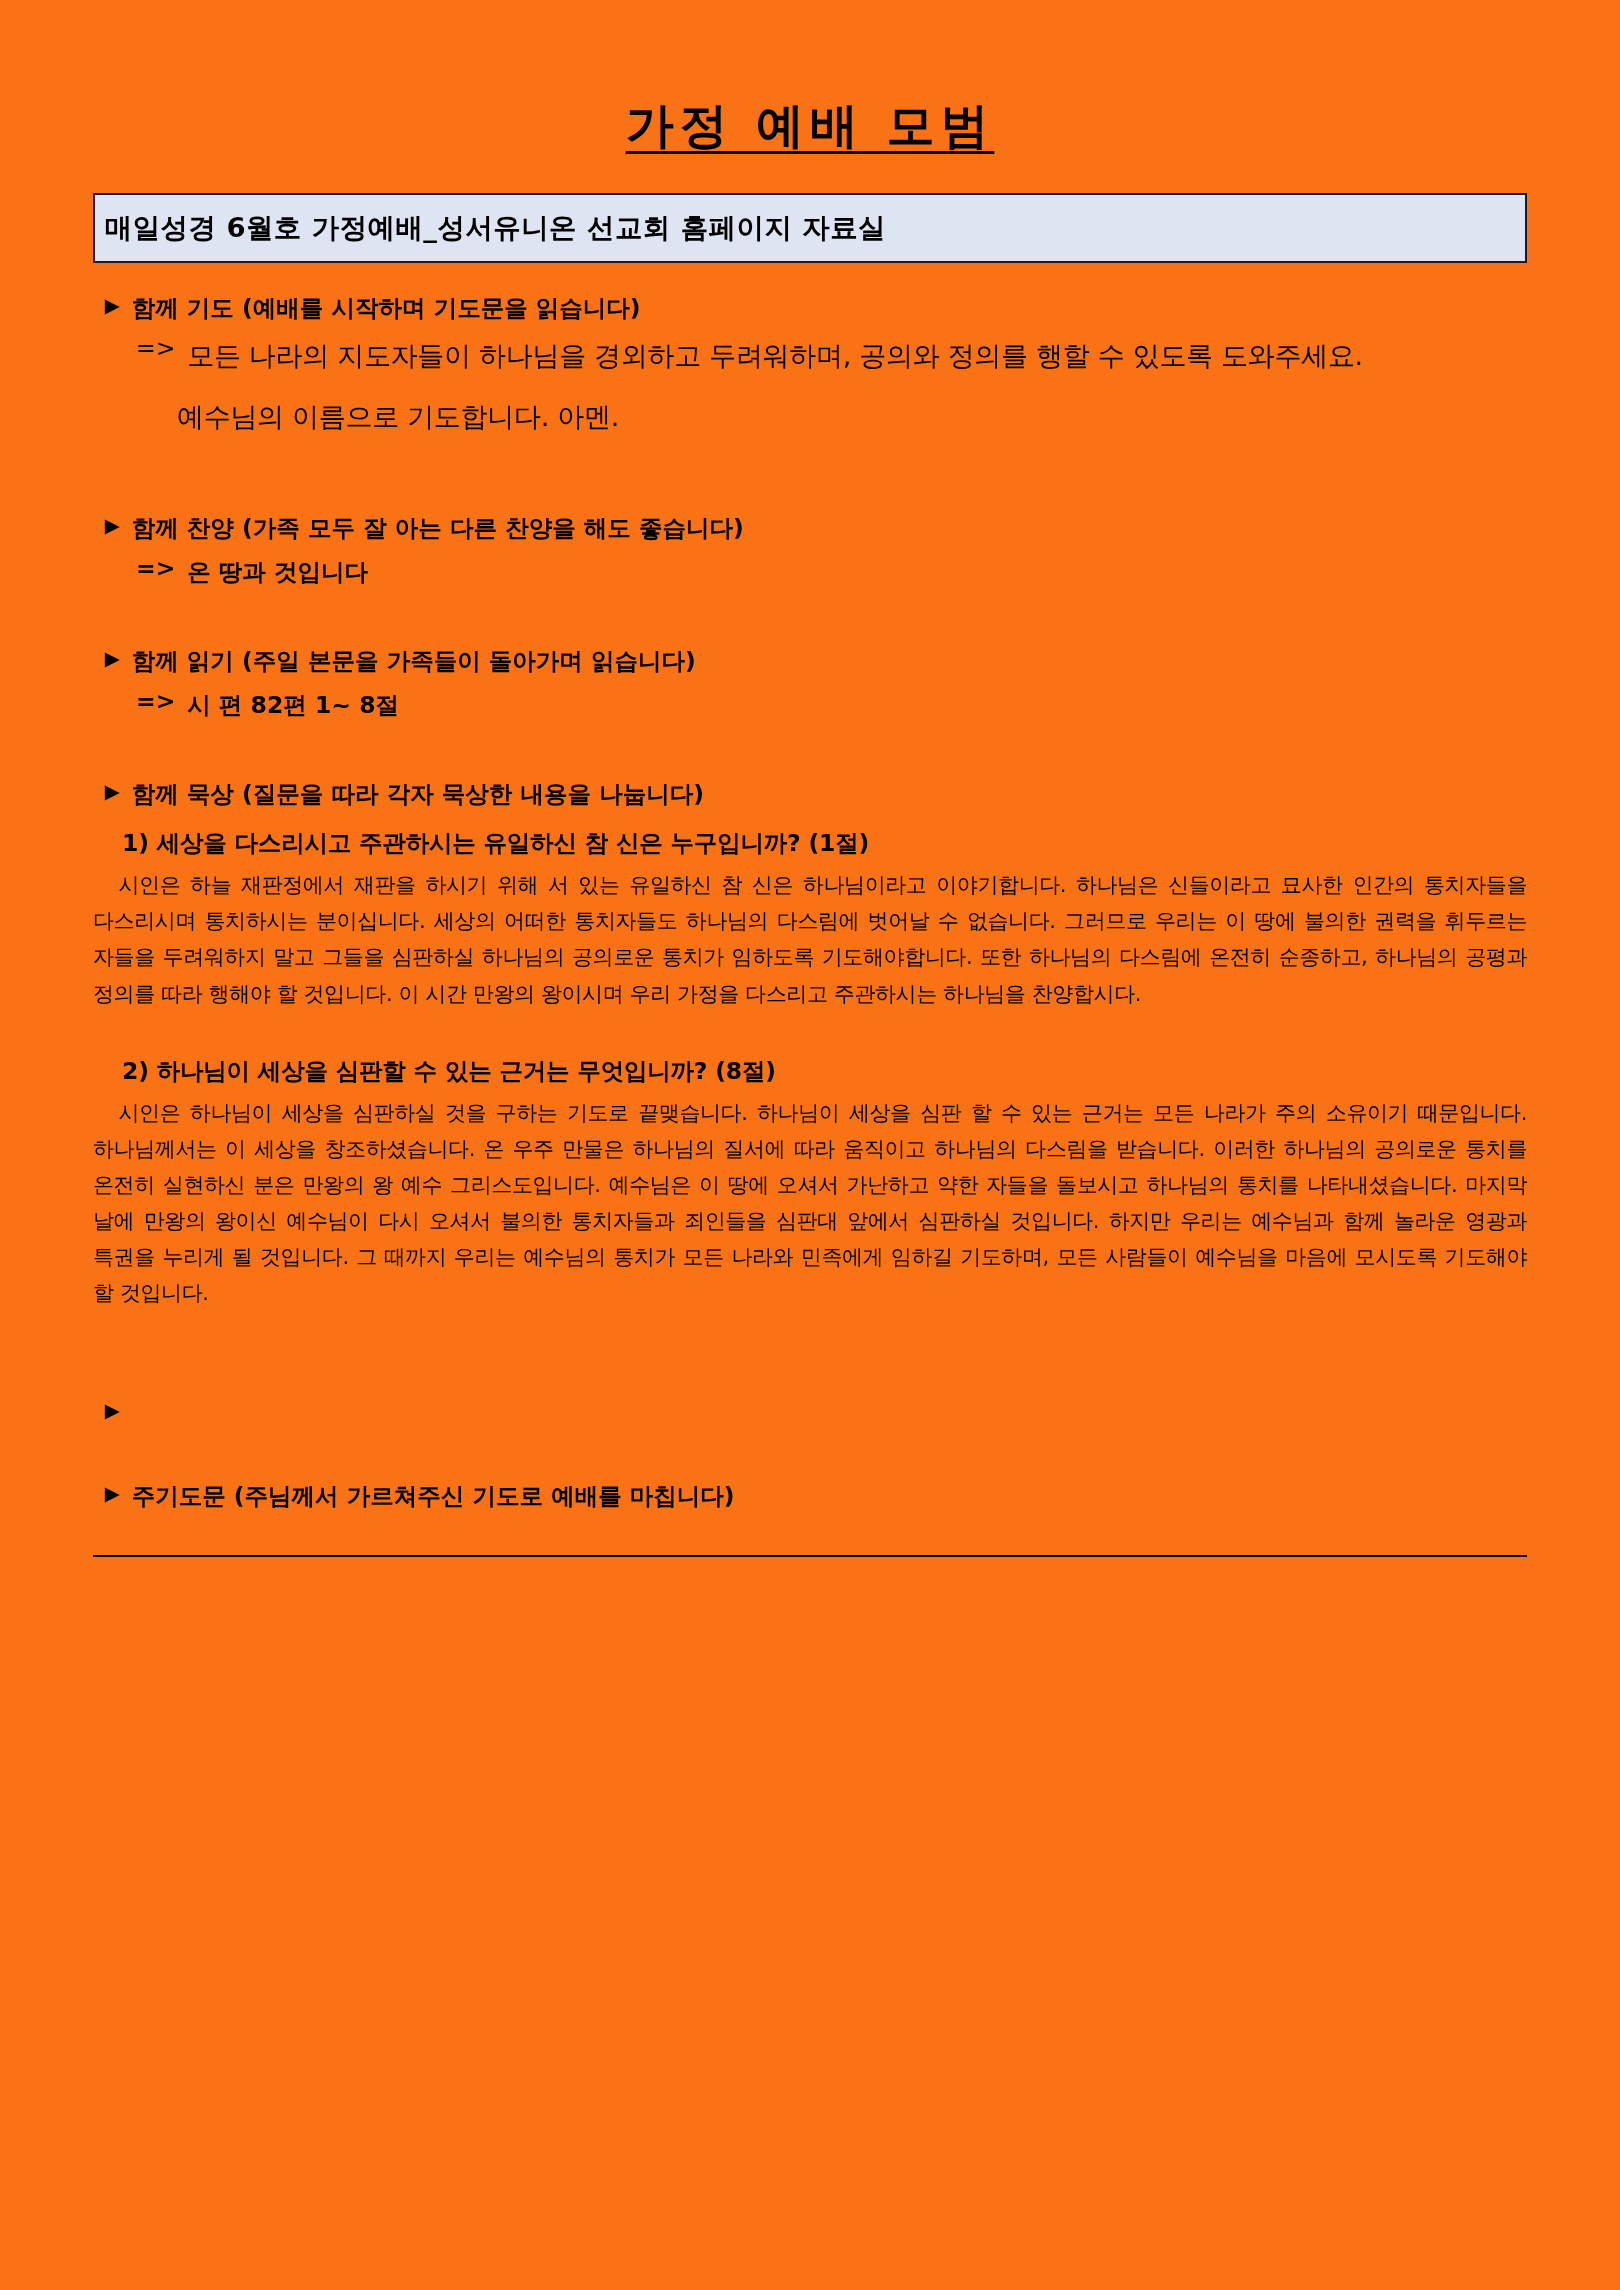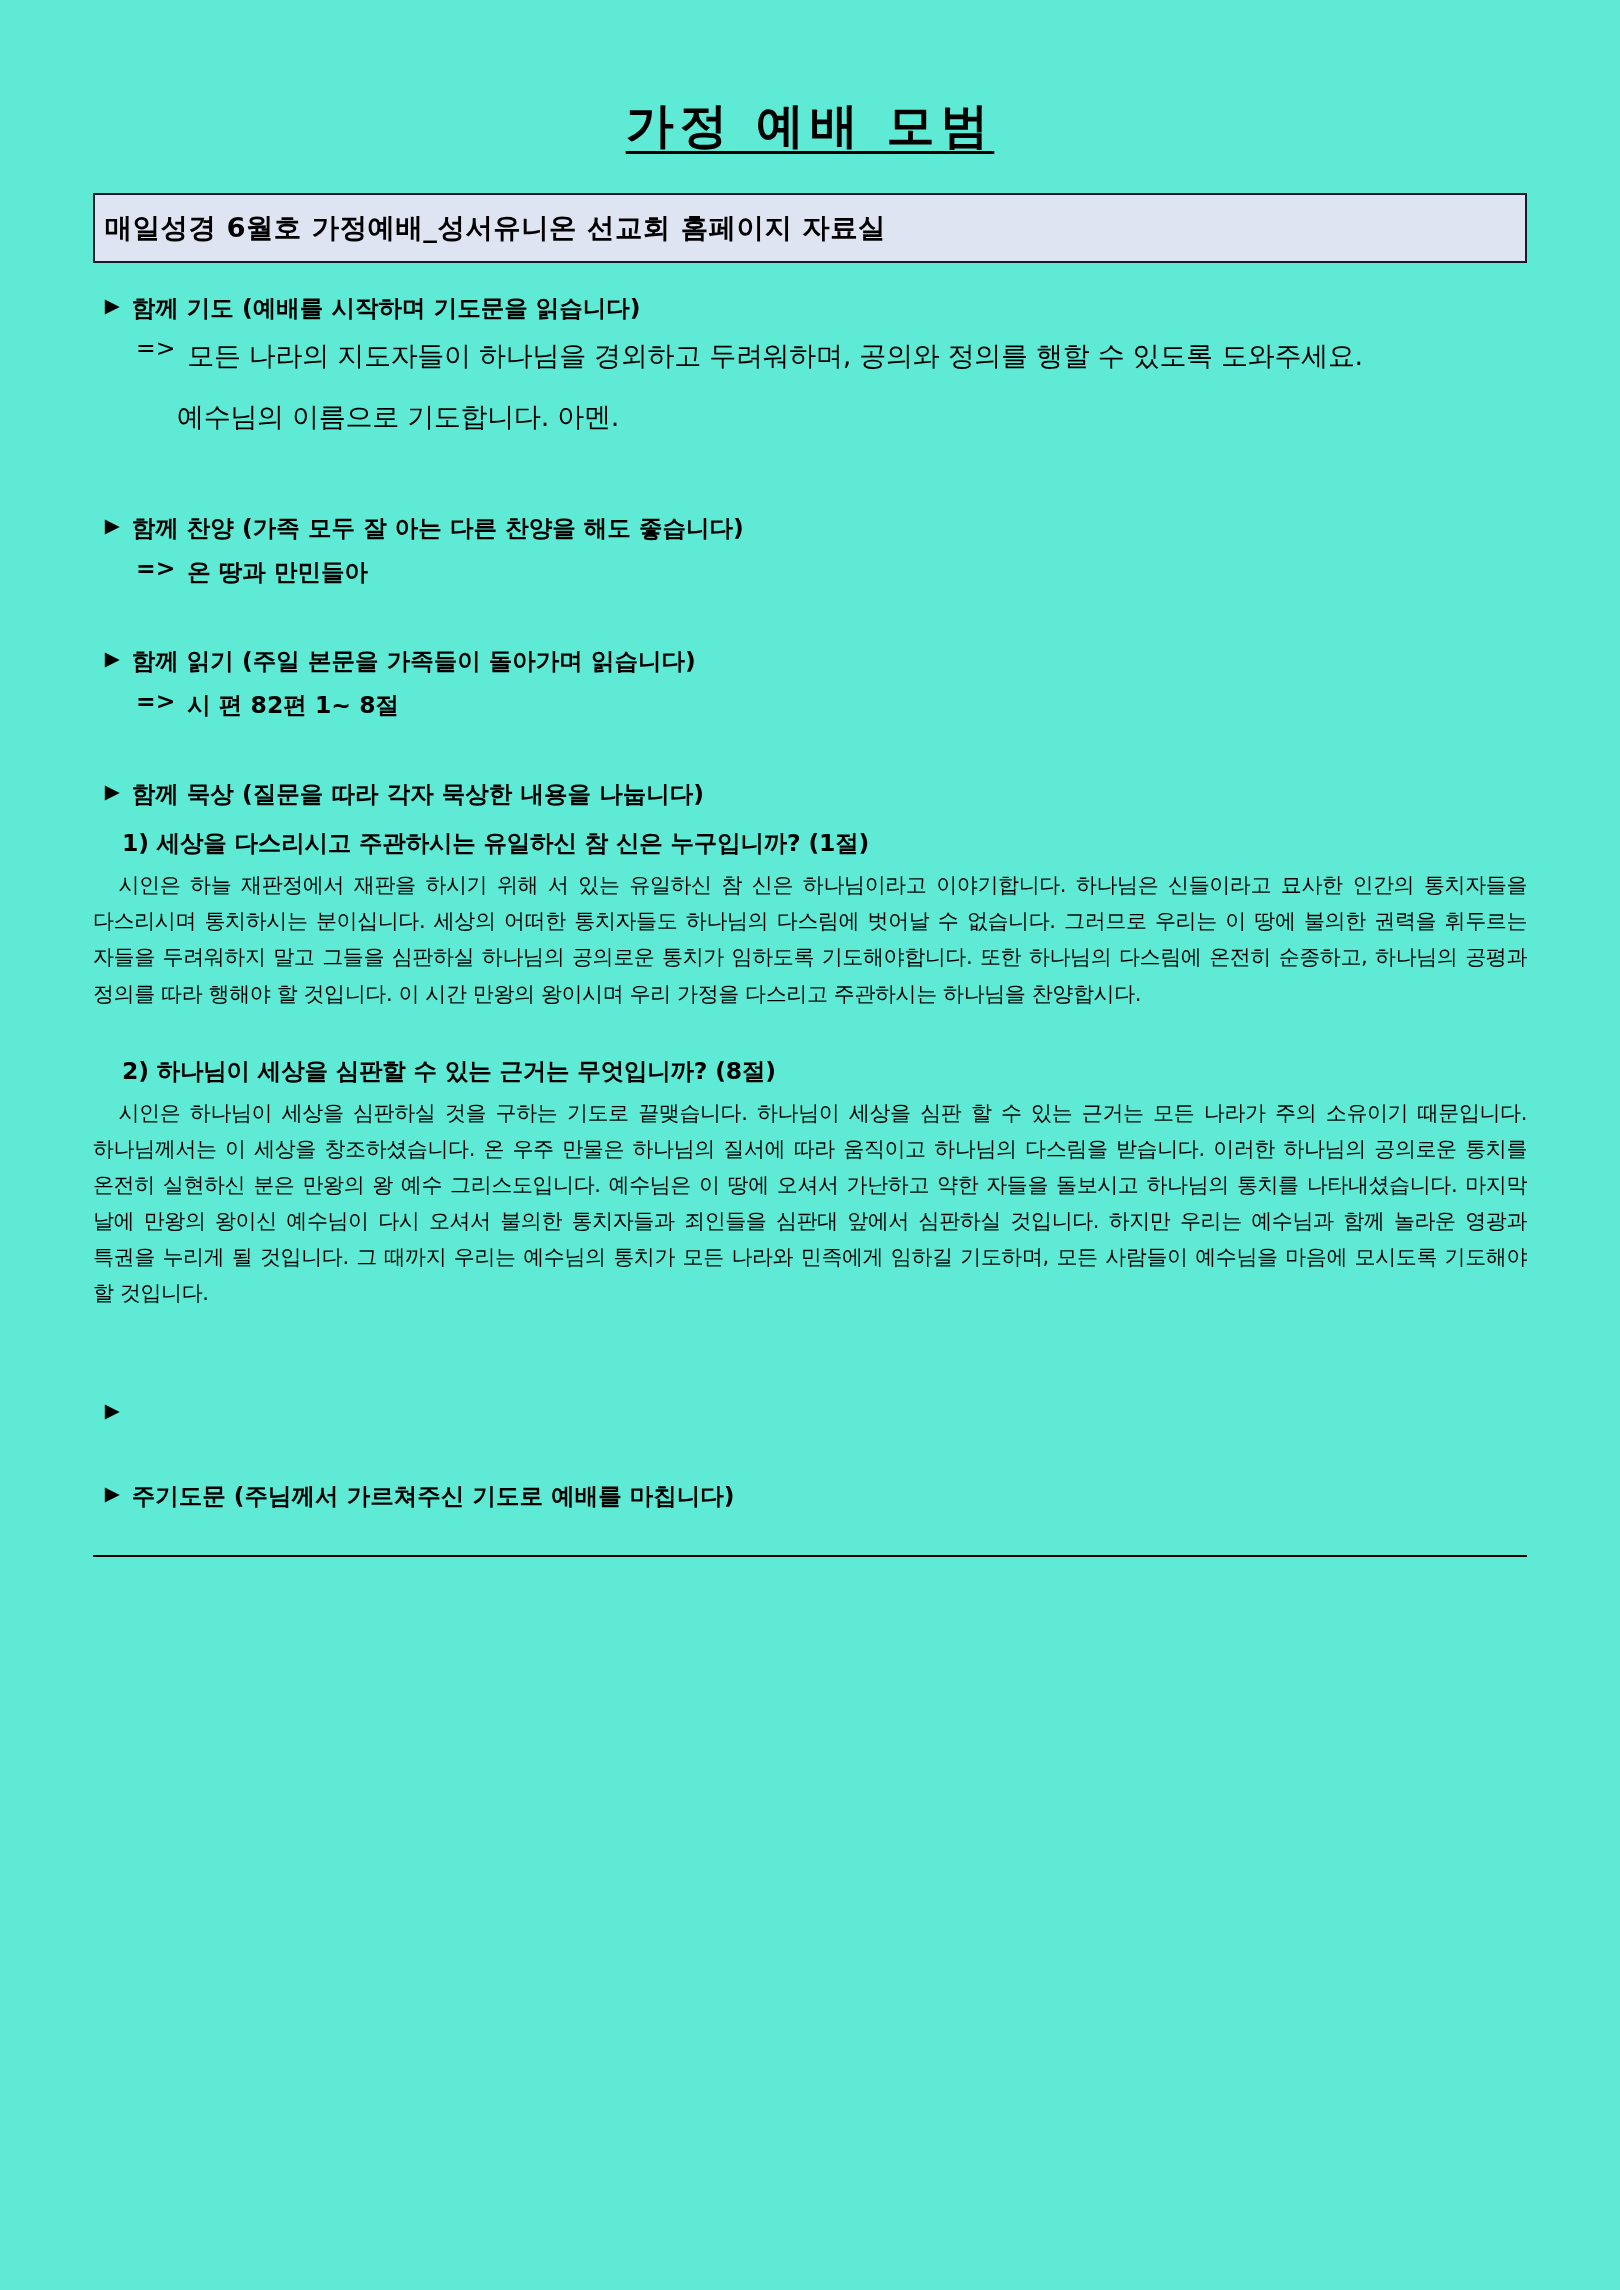--- a/index.html
+++ b/index.html
@@ -9,21 +9,21 @@
   }
   body {
     font-family: "DejaVu Sans", "Liberation Sans", sans-serif;
     color: #000000;
   }
   .page {
     width: 1620px;
     min-height: 2291px;
     box-sizing: border-box;
     padding: 69px 93px 59px 93px;
-    background: #5eead4;
+    background: #f97316;
     position: relative;
   }
   .doc-title {
     text-align: center;
     font-size: 48px;
     font-weight: bold;
     letter-spacing: 5.9px;
     text-decoration: underline;
     text-underline-offset: 8.8px;
     text-decoration-thickness: 2.9px;
@@ -137,21 +137,21 @@
 
   <div class="gap-md"></div>
 
   <div class="section">
     <div class="sec-head">
       <span class="tri tri-glyph">▶</span>
       <span>함께 찬양 (가족 모두 잘 아는 다른 찬양을 해도 좋습니다)</span>
     </div>
     <div class="arrow-line bold">
       <span class="ar">=&gt;</span>
-      <span class="txt">온 땅과 만민들아</span>
+      <span class="txt">온 땅과 것입니다</span>
     </div>
   </div>
 
   <div class="gap-sm"></div>
 
   <div class="section">
     <div class="sec-head">
       <span class="tri tri-glyph">▶</span>
       <span>함께 읽기 (주일 본문을 가족들이 돌아가며 읽습니다)</span>
     </div>

